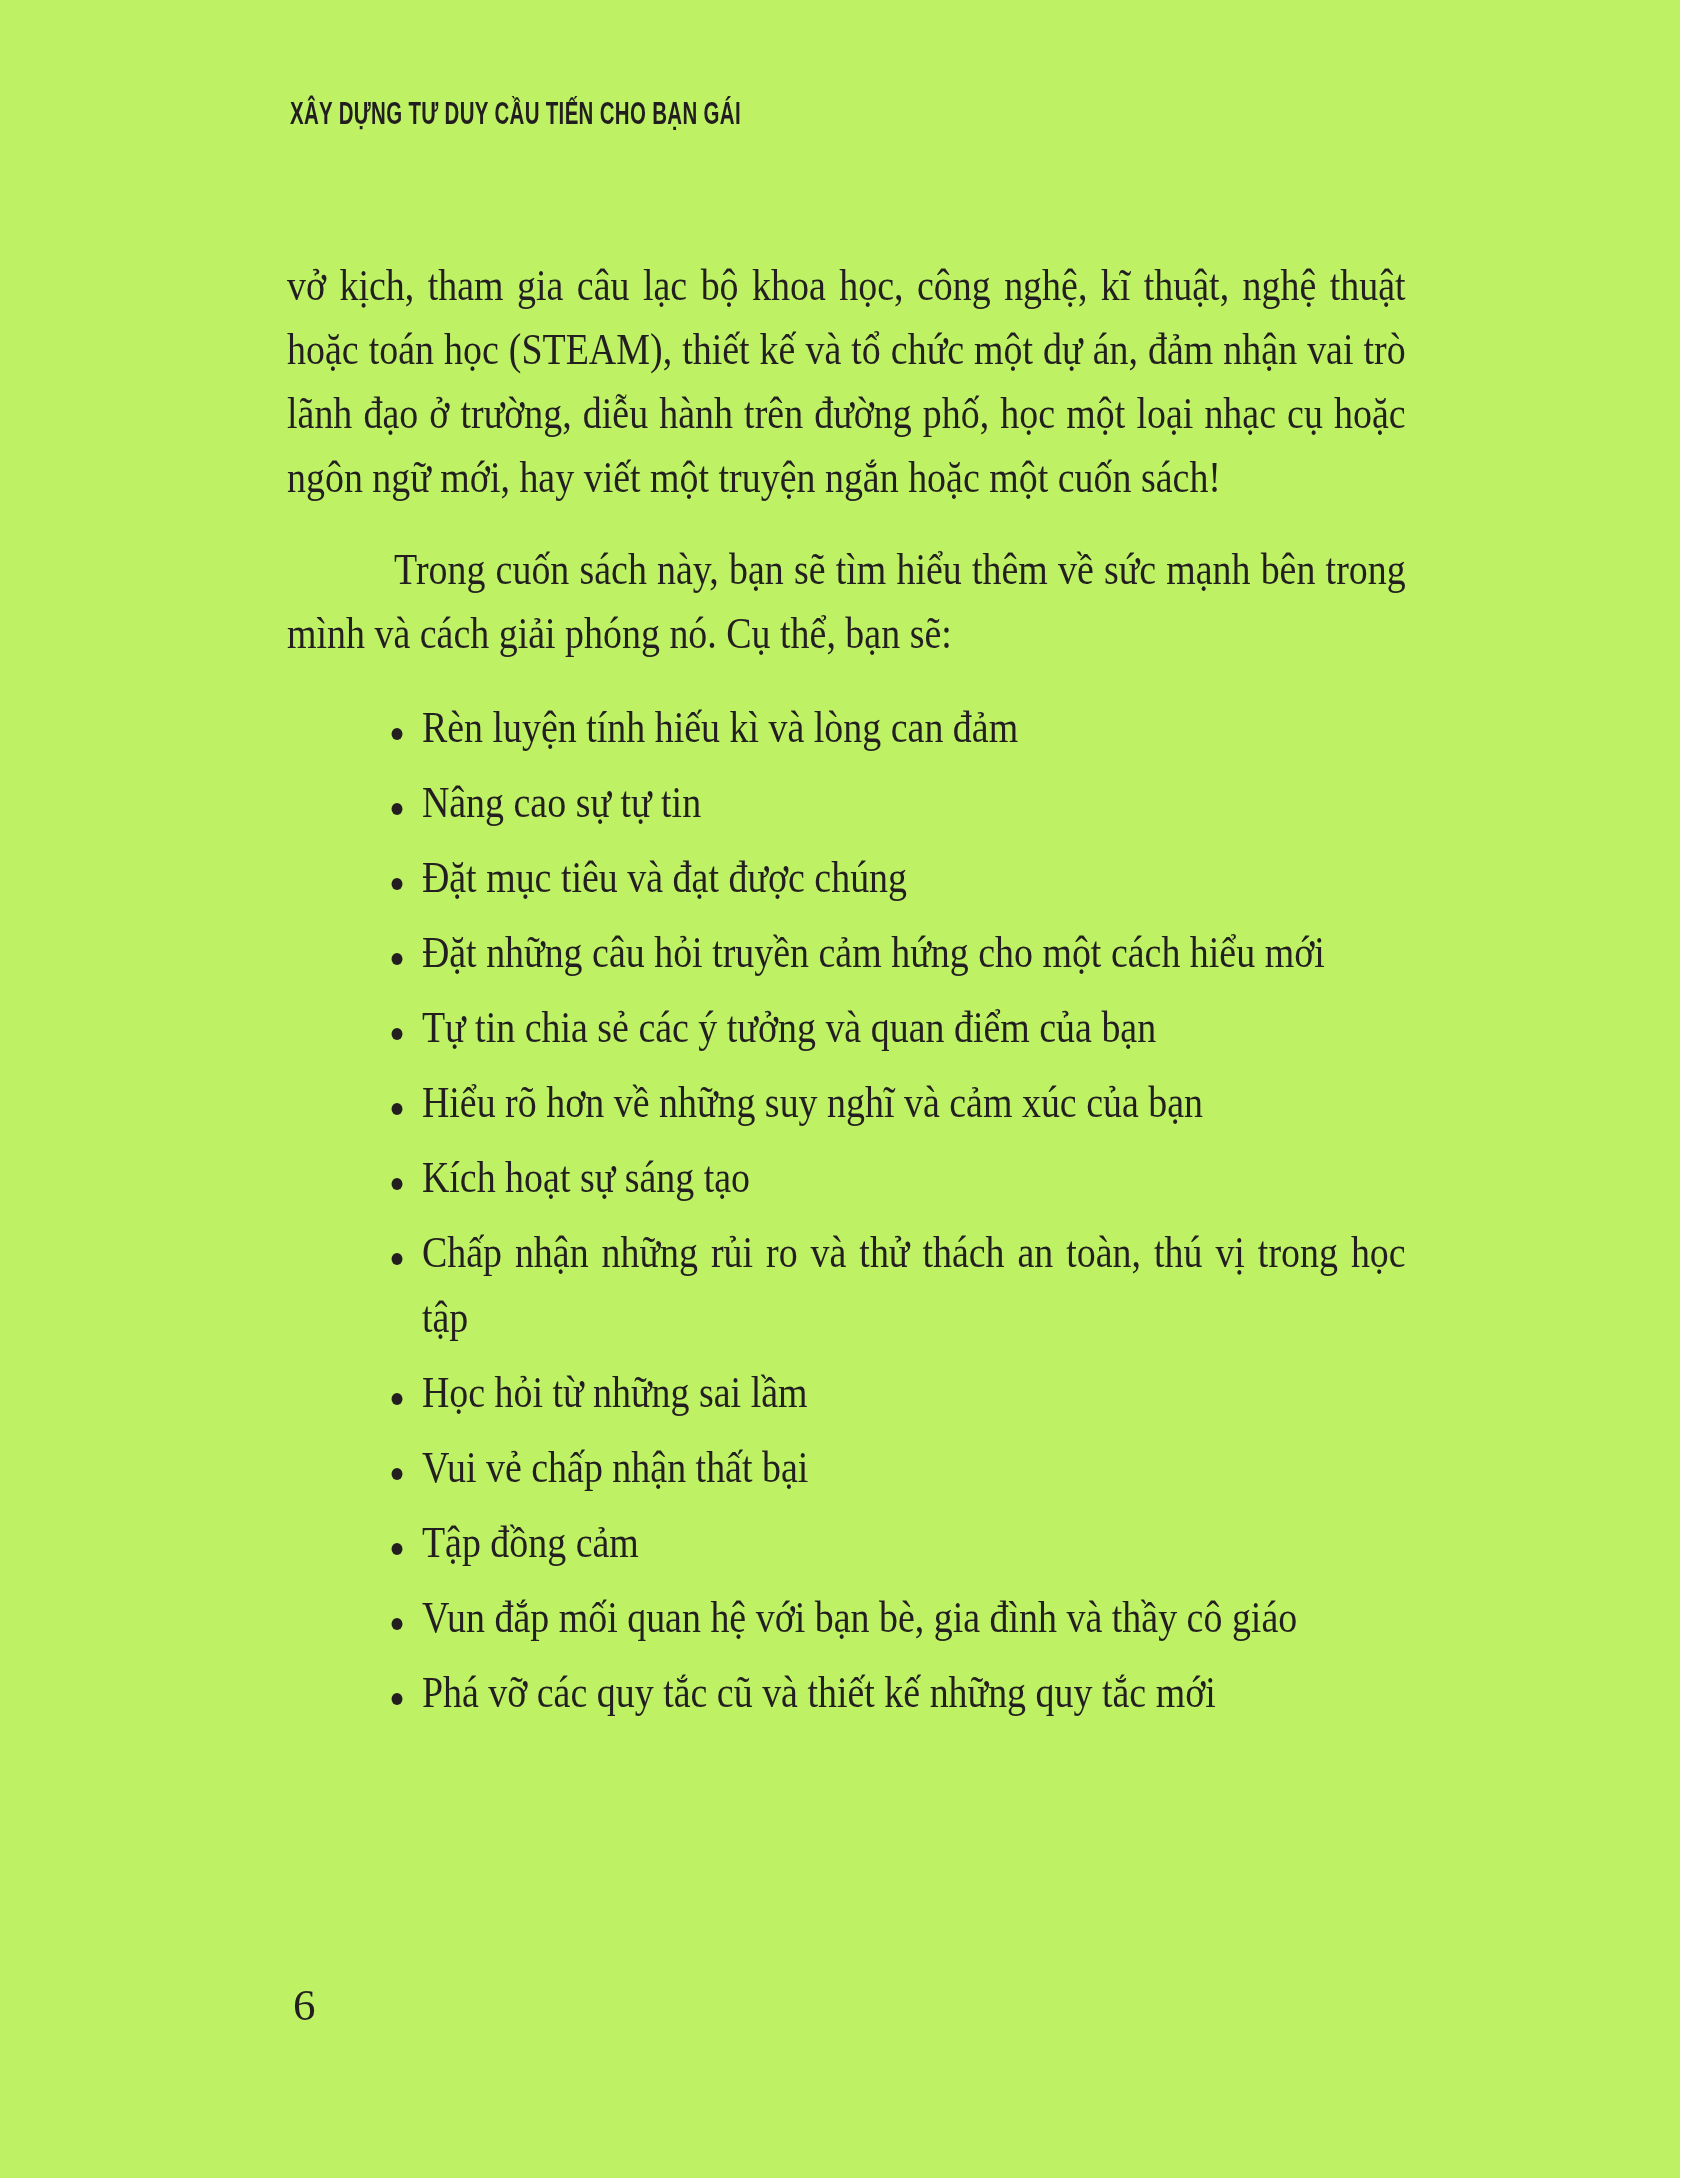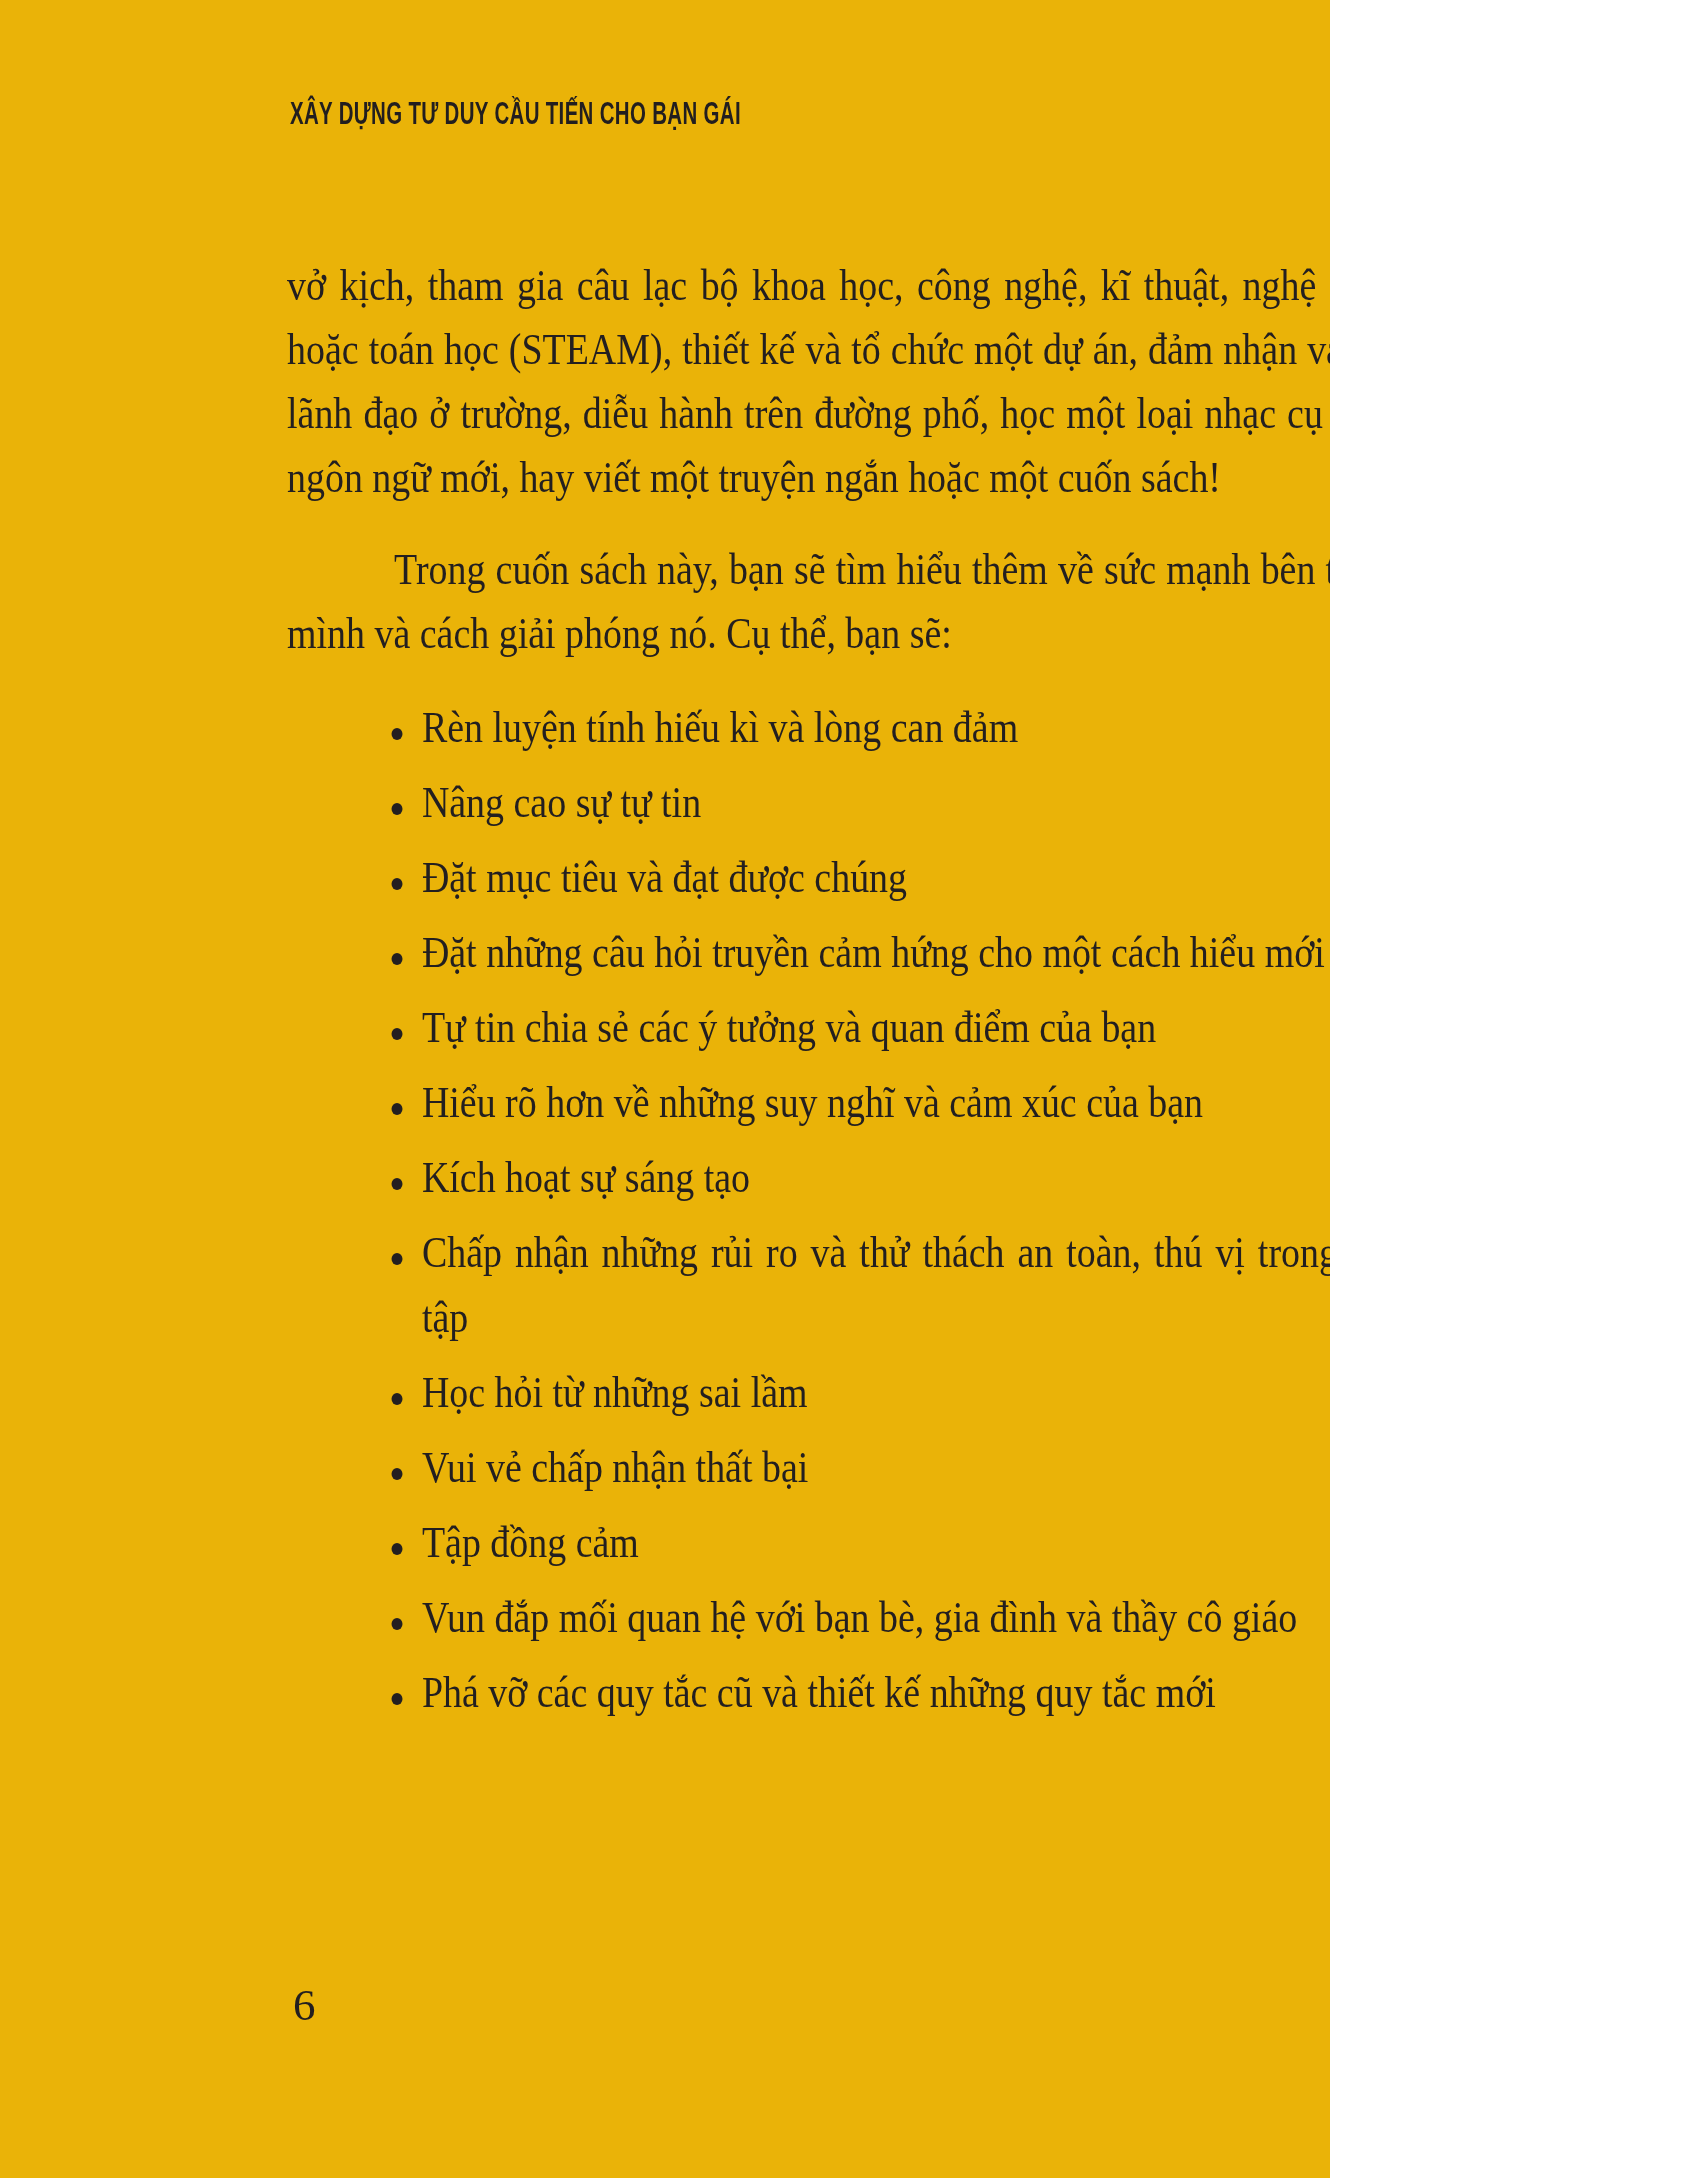--- a/index.html
+++ b/index.html
@@ -1,21 +1,21 @@
 <!DOCTYPE html>
 <html><head>
 <meta charset="utf-8">
 <style>
   * { margin: 0; padding: 0; box-sizing: border-box; }
   html, body { background: #ffffff; }
   .page {
     position: relative;
-    width: 1330px;
+    width: 1680px;
     height: 2178px;
-    background: #eab308;
+    background: #bef264;
     overflow: hidden;
     color: #231f20;
     font-family: "Liberation Serif", "DejaVu Serif", serif;
   }
   .running-header {
     position: absolute;
     left: 290px;
     top: 96px;
     font-family: "Liberation Sans", "DejaVu Sans", sans-serif;
     font-weight: 700;

